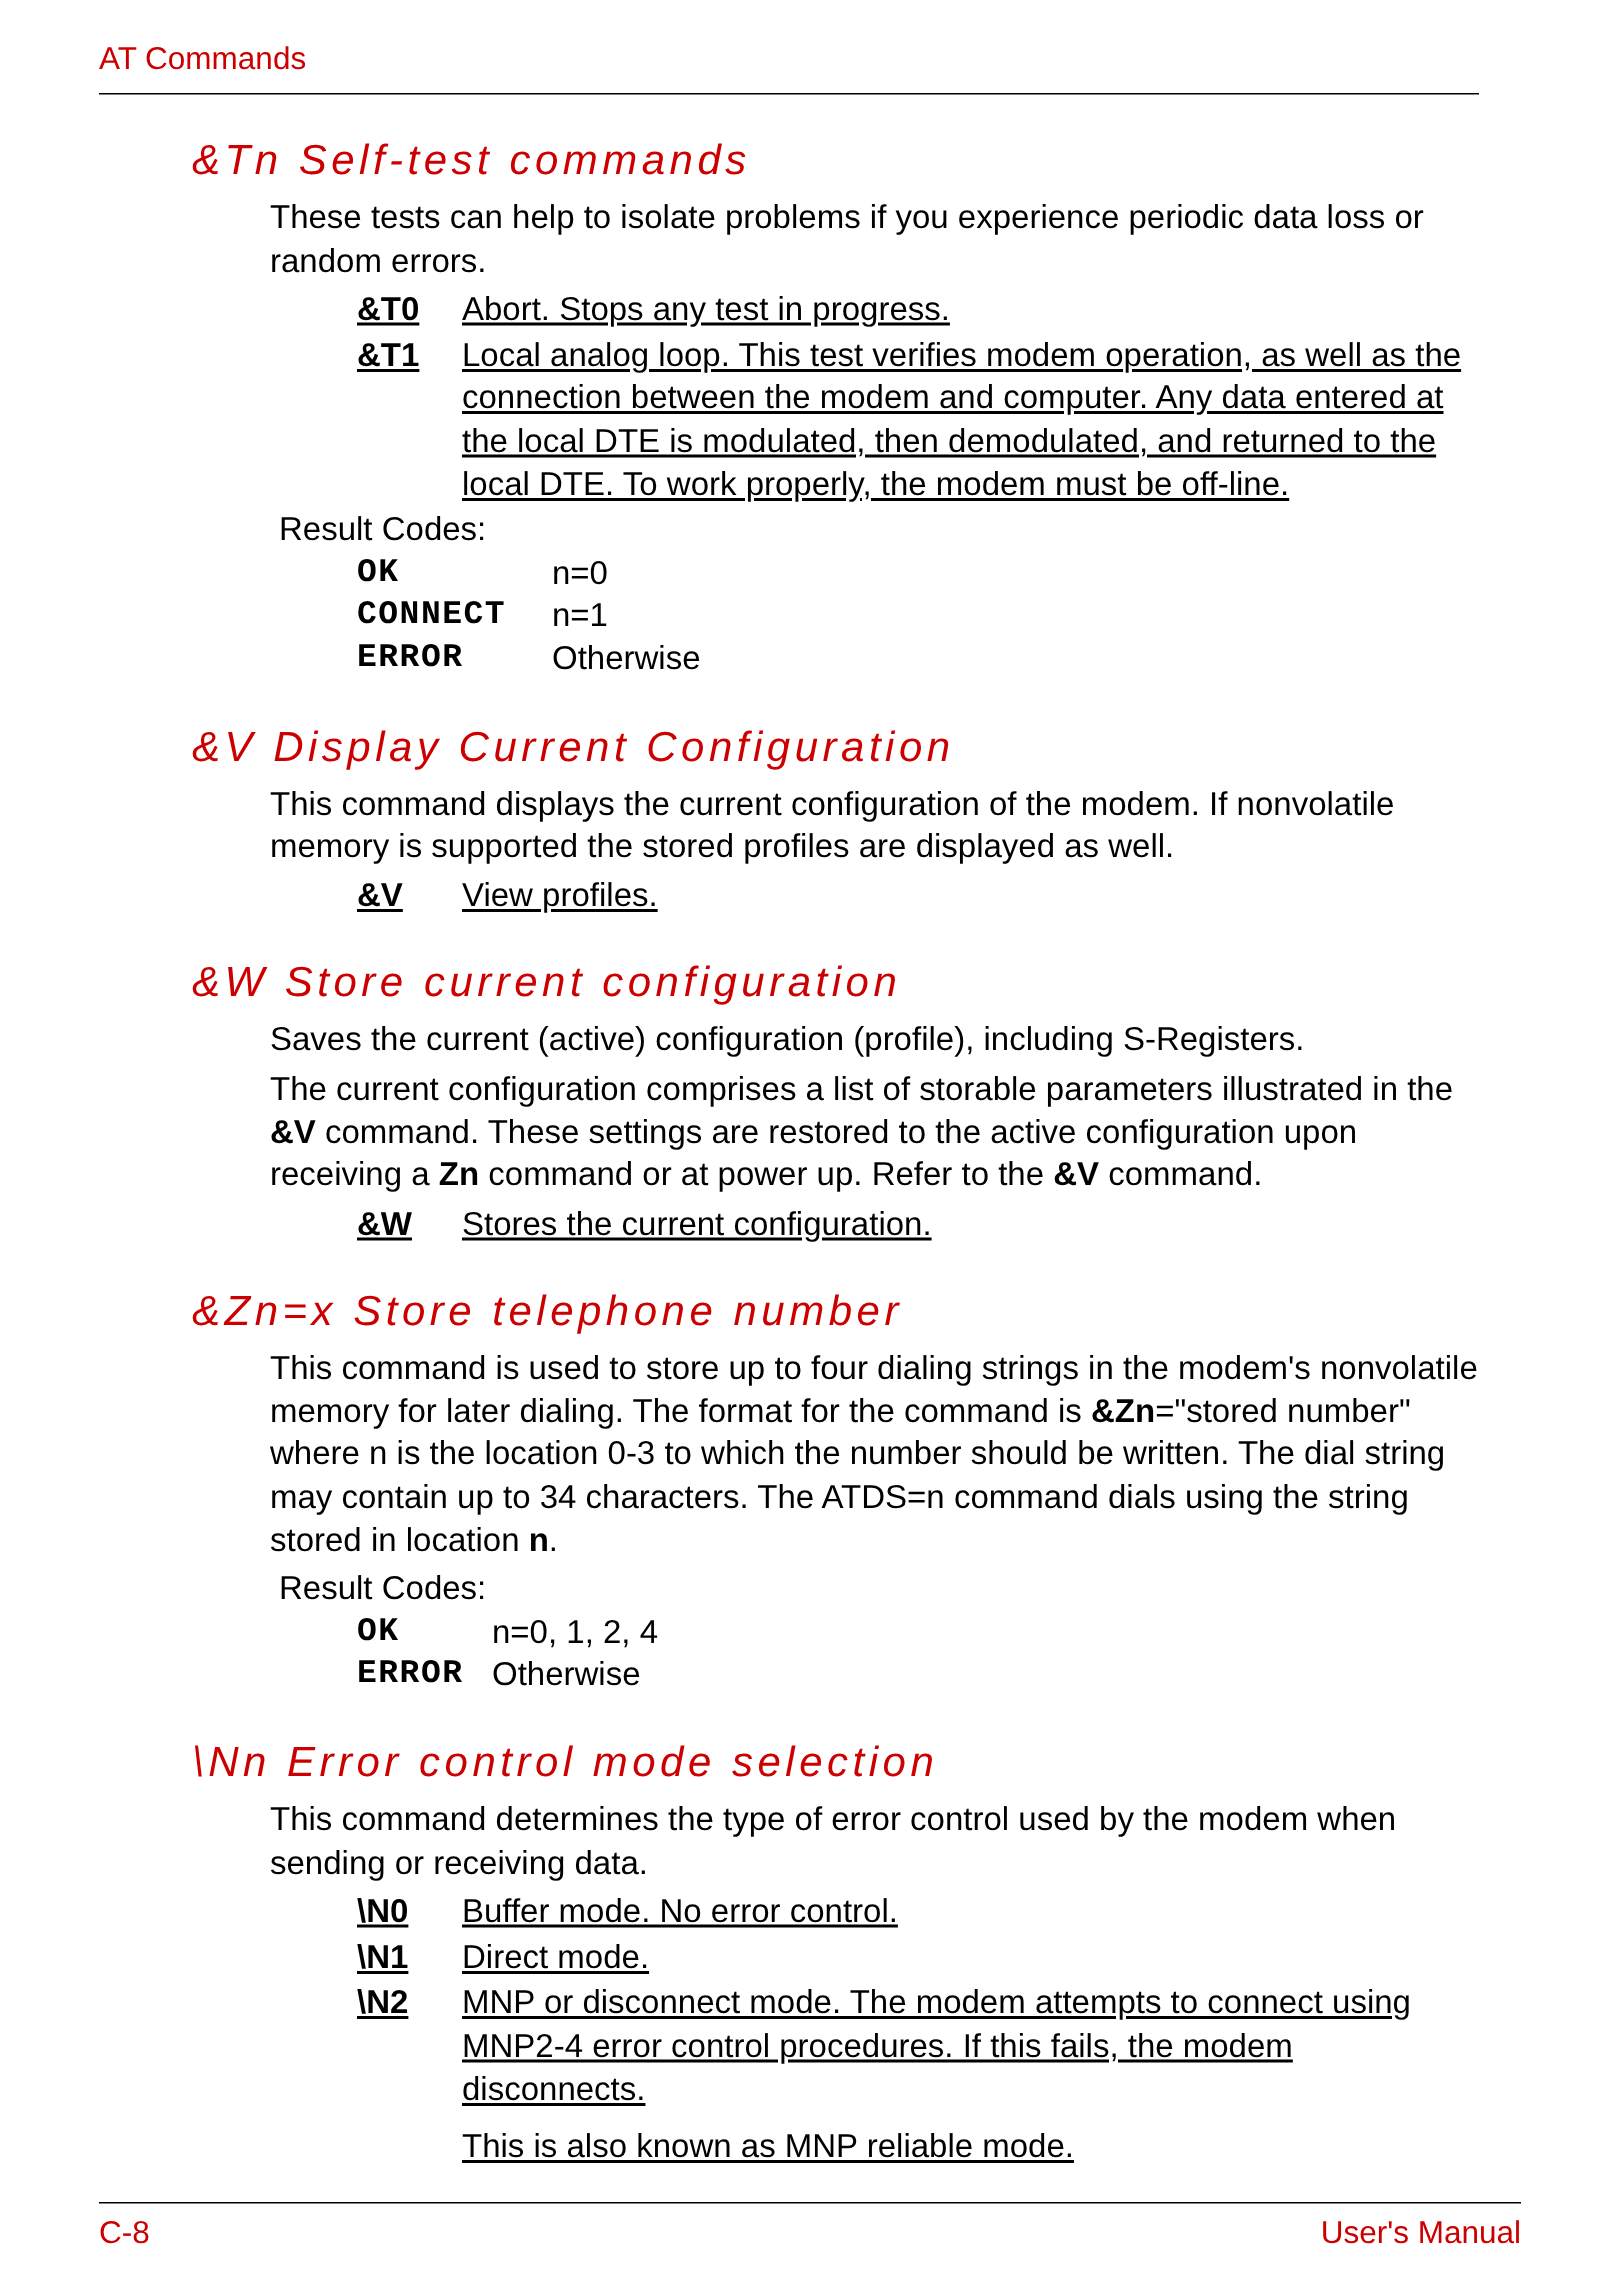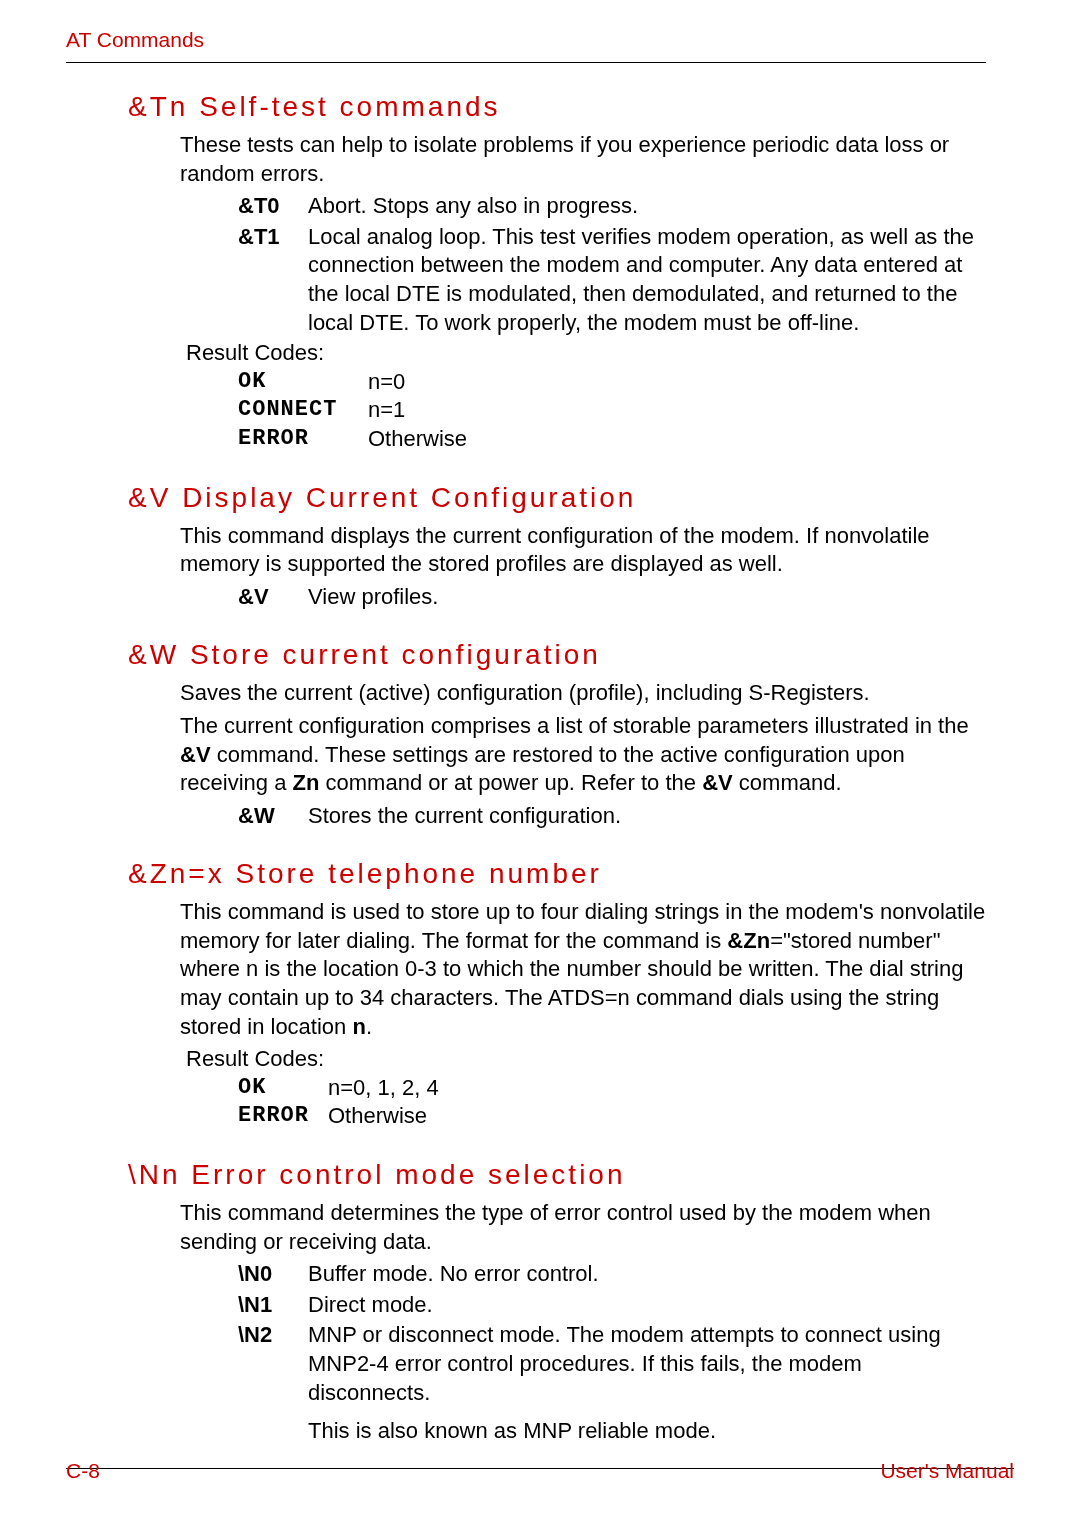--- a/index.html
+++ b/index.html
@@ -30,37 +30,39 @@
     left: 66px;
     right: 66px;
     bottom: 60px;
     border-top: 1px solid #000;
   }
   .section-heading {
     color: #cc0000;
     font-size: 28px;
     letter-spacing: 3px;
     margin: 28px 0 8px 62px;
+    font-style: italic;
   }
   .body-block {
     margin-left: 114px;
     font-size: 22px;
     line-height: 1.3;
     margin-bottom: 4px;
   }
   .def-table {
     margin-left: 172px;
     font-size: 22px;
     line-height: 1.3;
   }
   .def-row {
     display: flex;
     flex-direction: row;
     align-items: flex-start;
     margin-bottom: 2px;
+    text-decoration: underline;
   }
   .def-cmd {
     flex: 0 0 70px;
     font-weight: bold;
   }
   .def-txt {
     flex: 1 1 auto;
   }
   .rc-label {
     margin-left: 120px;
@@ -89,21 +91,21 @@
   }
   .def-table-n {
     margin-left: 172px;
     font-size: 22px;
     line-height: 1.3;
   }
   .footer {
     position: absolute;
     left: 66px;
     right: 66px;
-    bottom: 46px;
+    bottom: 28px;
     display: flex;
     justify-content: space-between;
     color: #cc0000;
     font-size: 21px;
   }
   .b { font-weight: bold; }
 </style>
 </head>
 <body>
 <div class="page">
@@ -111,21 +113,21 @@
 <div>
   <div class="header-title">AT Commands</div>
   <div class="top-rule"></div>
 </div>
 
 <div class="section-heading">&amp;Tn   Self-test commands</div>
 <div class="body-block">These tests can help to isolate problems if you experience periodic data loss or random errors.</div>
 <div class="def-table">
   <div class="def-row">
     <div class="def-cmd">&amp;T0</div>
-    <div class="def-txt">Abort. Stops any also in progress.</div>
+    <div class="def-txt">Abort. Stops any test in progress.</div>
   </div>
   <div class="def-row">
     <div class="def-cmd">&amp;T1</div>
     <div class="def-txt">Local analog loop. This test verifies modem operation, as well as the connection between the modem and computer. Any data entered at the local DTE is modulated, then demodulated, and returned to the local DTE. To work properly, the modem must be off-line.</div>
   </div>
 </div>
 <div class="rc-label">Result Codes:</div>
 <div class="rc-row">
   <div class="rc-code">OK</div>
   <div>n=0</div>

